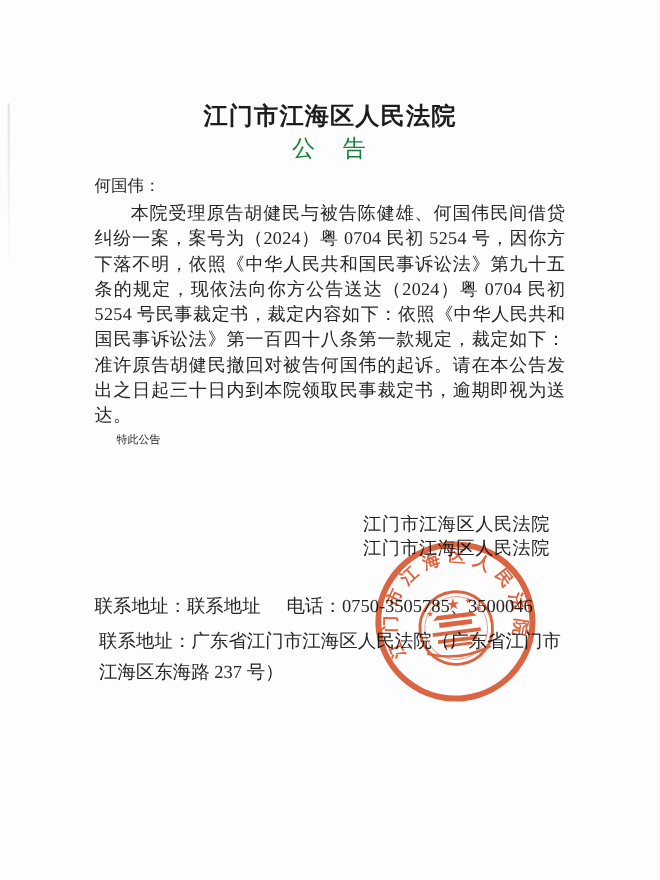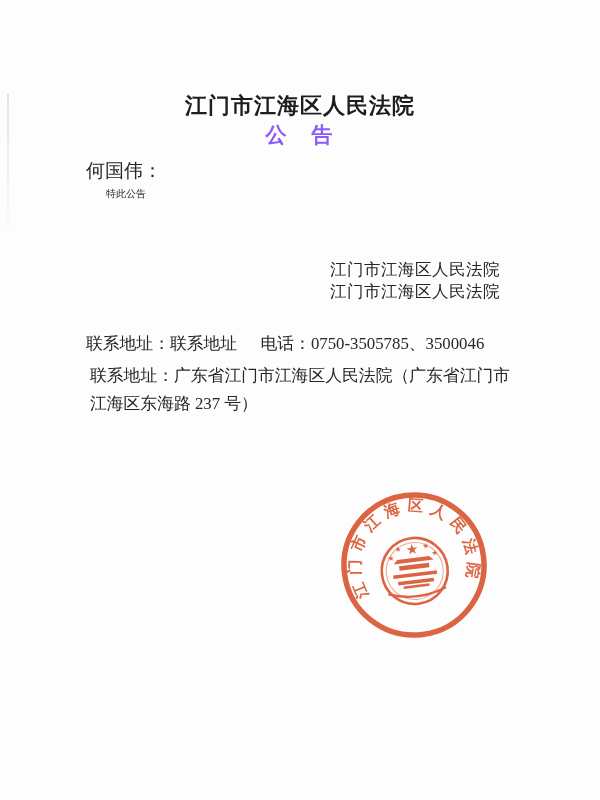--- a/index.html
+++ b/index.html
@@ -19,28 +19,28 @@
     font-size: 22px;
     font-weight: bold;
     letter-spacing: 1px;
     line-height: 1.1;
     color: #1d1d1d;
   }
   .subtitle {
     margin-top: 6px;
     text-align: center;
     font-size: 21px;
-    font-weight: bold;
+    font-weight: normal;
     letter-spacing: 2px;
     line-height: 1.1;
-    color: #8b5cf6;
+    color: #15803d;
   }
   .recipient {
     margin-top: 12px;
-    font-size: 19px;
+    font-size: 15px;
     line-height: 23px;
   }
   .para {
     margin: 0;
     font-size: 16.4px;
     line-height: 23px;
     text-align: justify;
     text-justify: inter-character;
     text-indent: 2em;
     letter-spacing: 0.3px;
@@ -95,20 +95,21 @@
   <div class="scan-edge-left"></div>
 
   <div class="doc">
 
     <div class="title">江门市江海区人民法院</div>
 
     <div class="subtitle">公　告</div>
 
     <div class="recipient">何国伟：</div>
 
+    <p class="para">本院受理原告胡健民与被告陈健雄、何国伟民间借贷纠纷一案，案号为（2024）粤 0704 民初 5254 号，因你方下落不明，依照《中华人民共和国民事诉讼法》第九十五条的规定，现依法向你方公告送达（2024）粤 0704 民初 5254 号民事裁定书，裁定内容如下：依照《中华人民共和国民事诉讼法》第一百四十八条第一款规定，裁定如下：准许原告胡健民撤回对被告何国伟的起诉。请在本公告发出之日起三十日内到本院领取民事裁定书，逾期即视为送达。</p>
 
     <p class="closing">特此公告</p>
 
     <div class="signature">
       <div class="sig-line">江门市江海区人民法院</div>
       <div class="sig-line">江门市江海区人民法院</div>
     </div>
 
     <div class="contact">
       <div class="contact-row">

